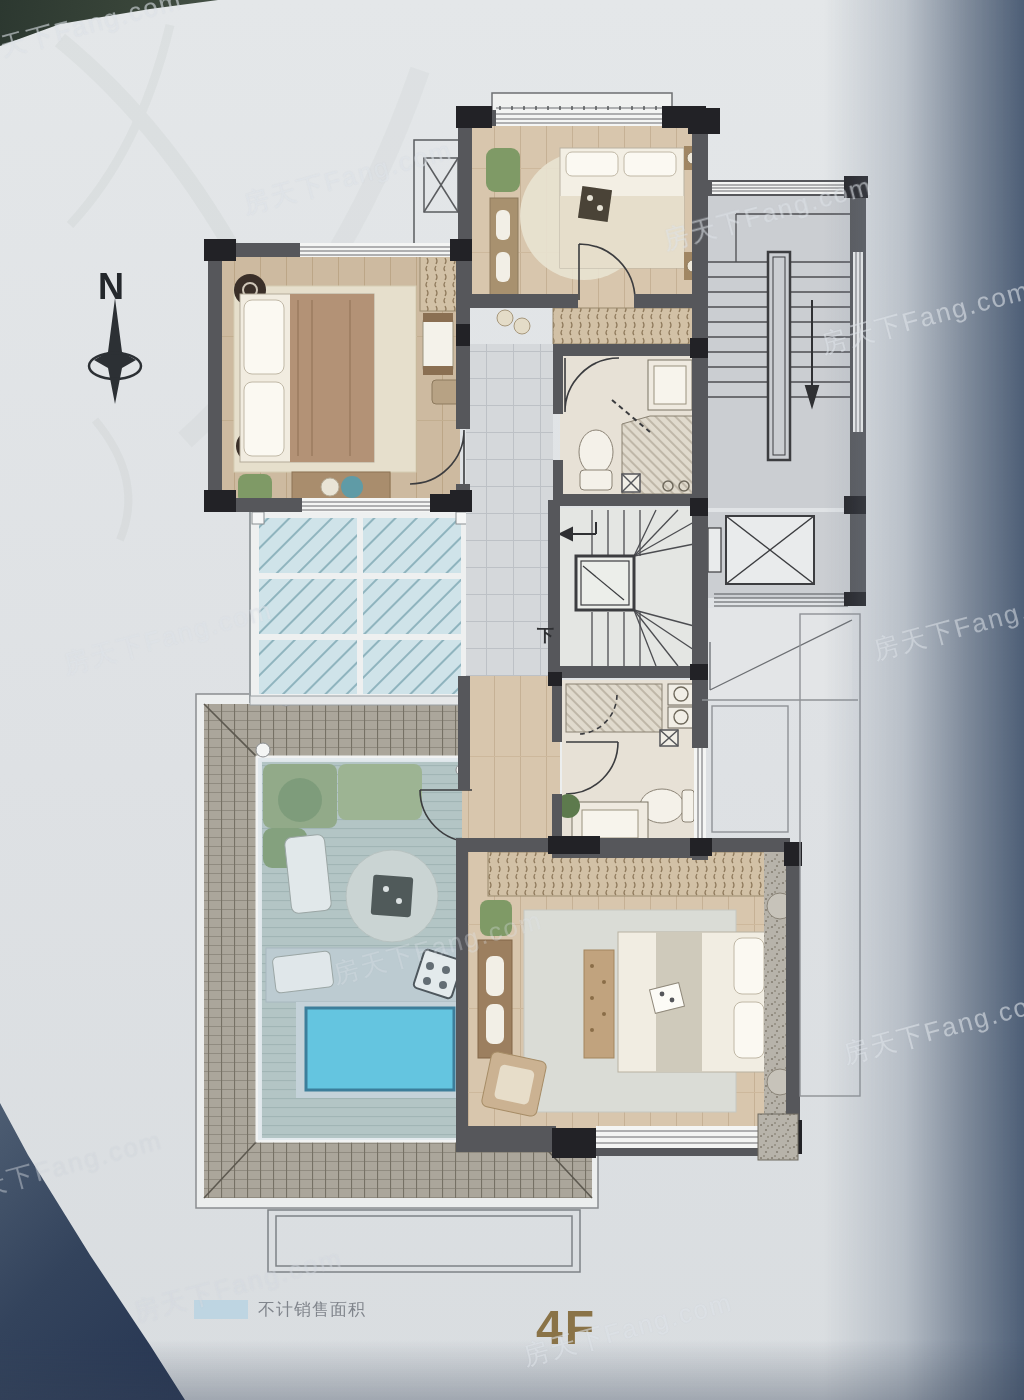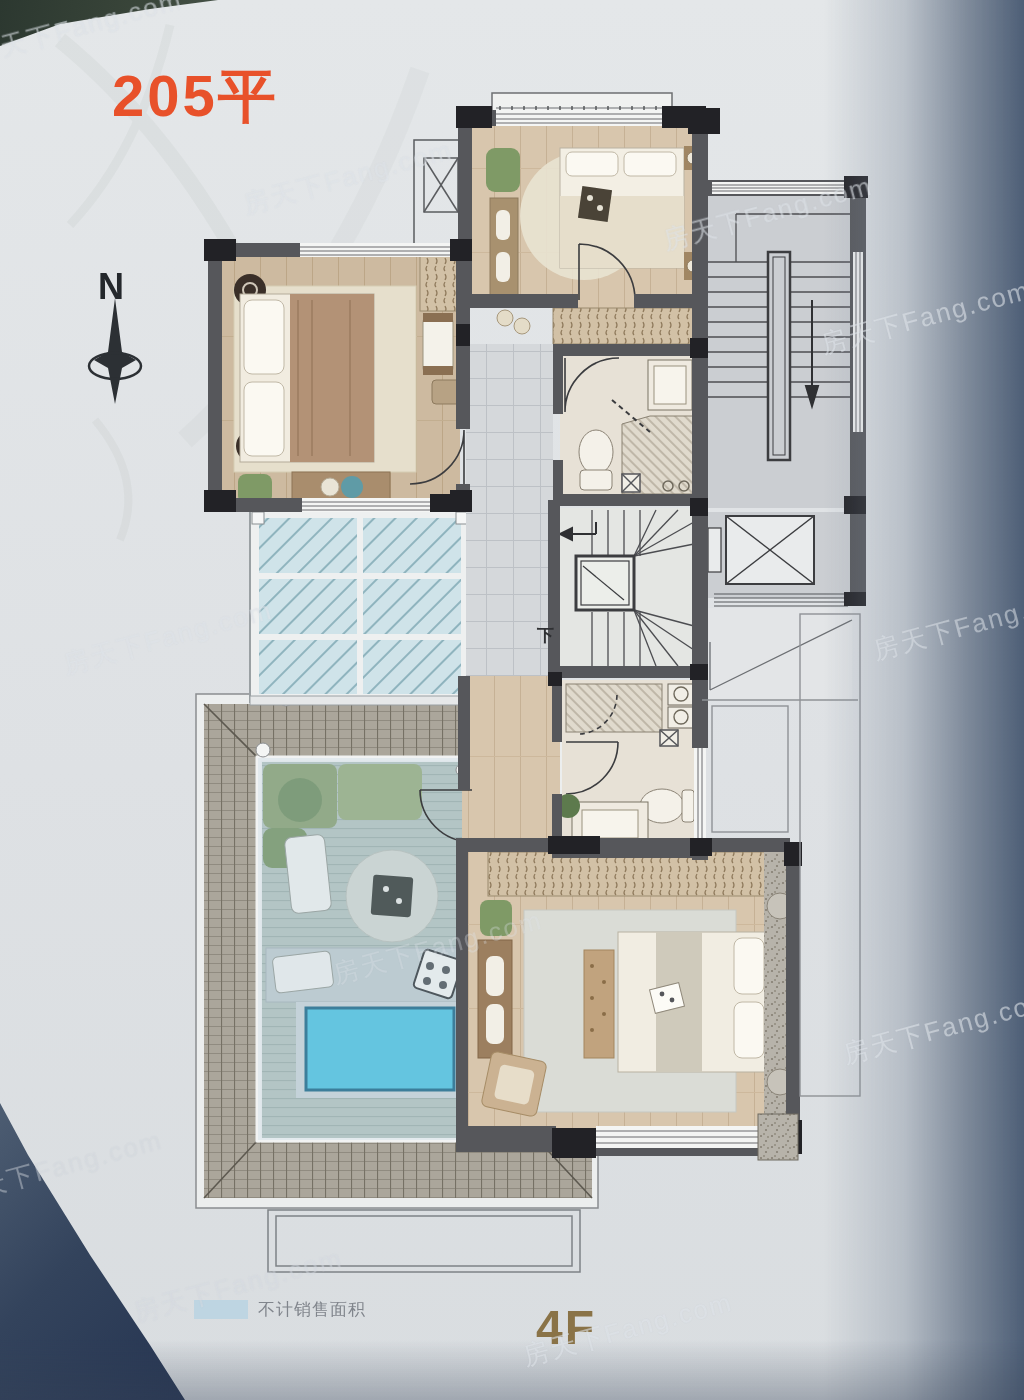--- a/index.html
+++ b/index.html
@@ -498,21 +498,20 @@
       <path d="M115,298 L122,352 L136,360 L122,368 L115,404 L108,368 L94,360 L108,352 Z" fill="#2c3034"></path>
       <ellipse cx="115" cy="366" rx="26" ry="13" fill="none" stroke="#2c3034" stroke-width="2.5"></ellipse>
     </g>
   </svg>
 
   <div class="photo-strip-topleft"></div>
   <div class="corner-navy"></div>
   <div class="right-shade"></div>
   <div class="bottom-shade"></div>
 
-  <div class="area-label">205平</div>
   <div class="compass-n">N</div>
   <div class="down-label">下</div>
 
   <div class="legend">
     <span class="swatch"></span>
     <span class="legend-text">不计销售面积</span>
   </div>
 
   <div class="floor-label">4F</div>
 

